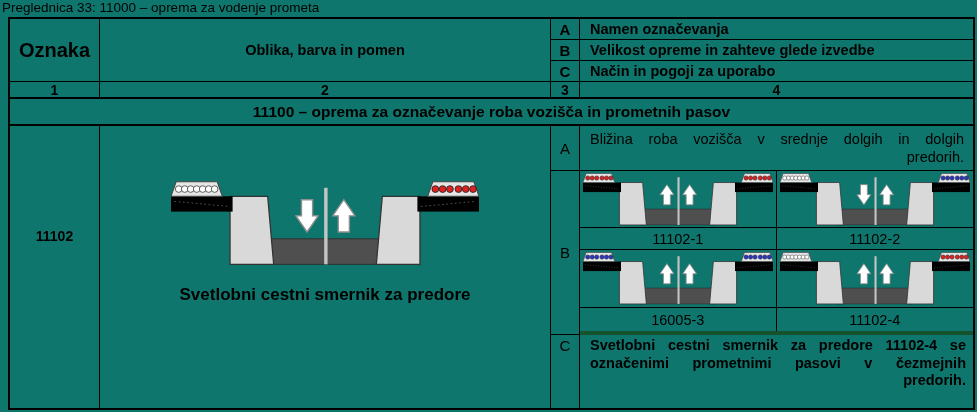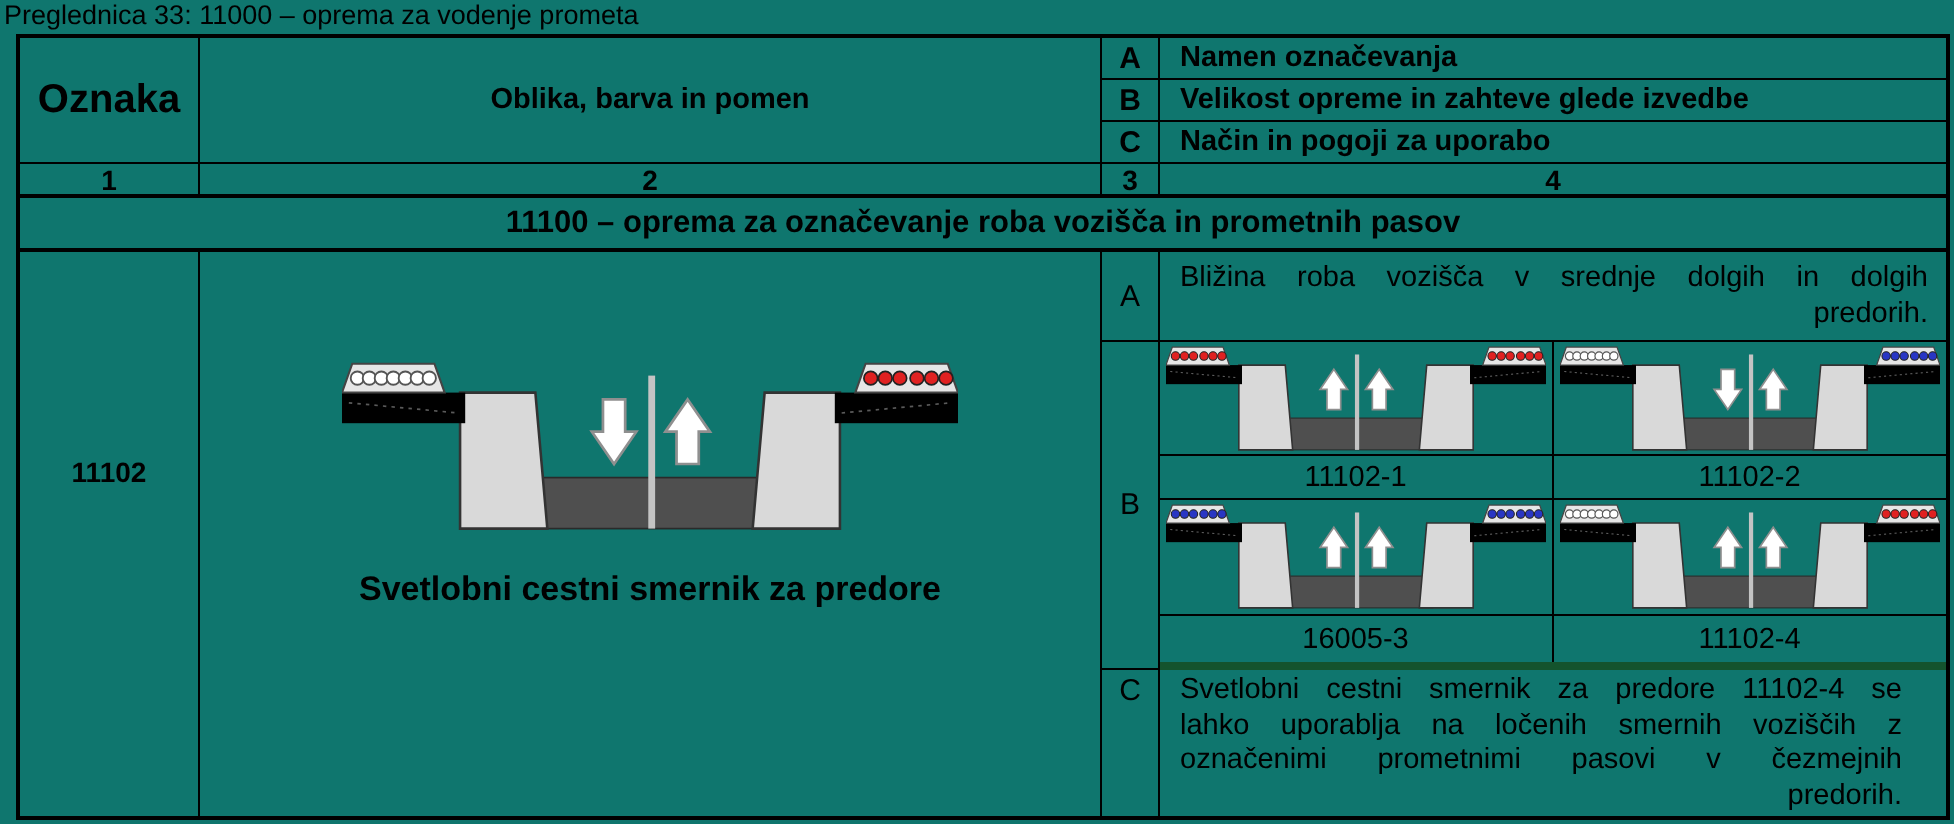--- a/index.html
+++ b/index.html
@@ -36,21 +36,21 @@
   .shape{grid-column:2;grid-row:6/9;flex-direction:column;justify-content:center;padding-bottom:48px;}
   .caption{font-size:17px;font-weight:bold;margin-top:19px;white-space:nowrap;}
 
   .la{grid-column:3;grid-row:6}.ta{grid-column:4;grid-row:6}
   .lb{grid-column:3;grid-row:7}
   .lc{grid-column:3;grid-row:8;align-items:flex-start;padding-top:2px;}
   .tc{grid-column:4;grid-row:8}
 
   .txt{display:block;align-items:flex-start;}
   .ta{padding:4px 9px 0 10px;font-size:14.5px;line-height:18px;}
-  .tc{padding:2px 22px 0 10px;font-size:14.5px;line-height:17.5px;}
+  .tc{padding:2px 7px 0 10px;font-size:14.5px;line-height:17.5px;font-weight:bold;}
   .jl{text-align:justify;text-align-last:justify;}
   .ll{text-align:right;}
 
   .bgrid{
     grid-column:4;grid-row:7;display:grid;box-sizing:border-box;
     grid-template-columns:1fr 1fr;grid-template-rows:57px 22px 58px 1fr;
     border-bottom:4px solid #14532d;
   }
   .bcell{box-sizing:border-box;display:flex;align-items:center;justify-content:center;overflow:hidden;}
   .bcell.img{align-items:flex-start;padding-top:2px;}
@@ -248,18 +248,17 @@
             <path d="M202,22 L215,41 L208.5,41 L208.5,60 L195.5,60 L195.5,41 L189,41 Z" fill="#fff" stroke="#8f8f8f" stroke-width="1.6"></path>
           </svg>
         </div>
       <div class="bcell lab br">16005-3</div>
       <div class="bcell lab">11102-4</div>
     </div>
 
     <div class="cell hl lc br ctr">C</div>
     <div class="cell tc txt">
       <div class="jl">Svetlobni cestni smernik za predore 11102-4 se</div>
-      <div class="jl">lahko uporablja na ločenih smernih voziščih z</div>
       <div class="jl">označenimi prometnimi pasovi v čezmejnih</div>
       <div class="ll">predorih.</div>
     </div>
   </div>
 </div>
 
 </body></html>

